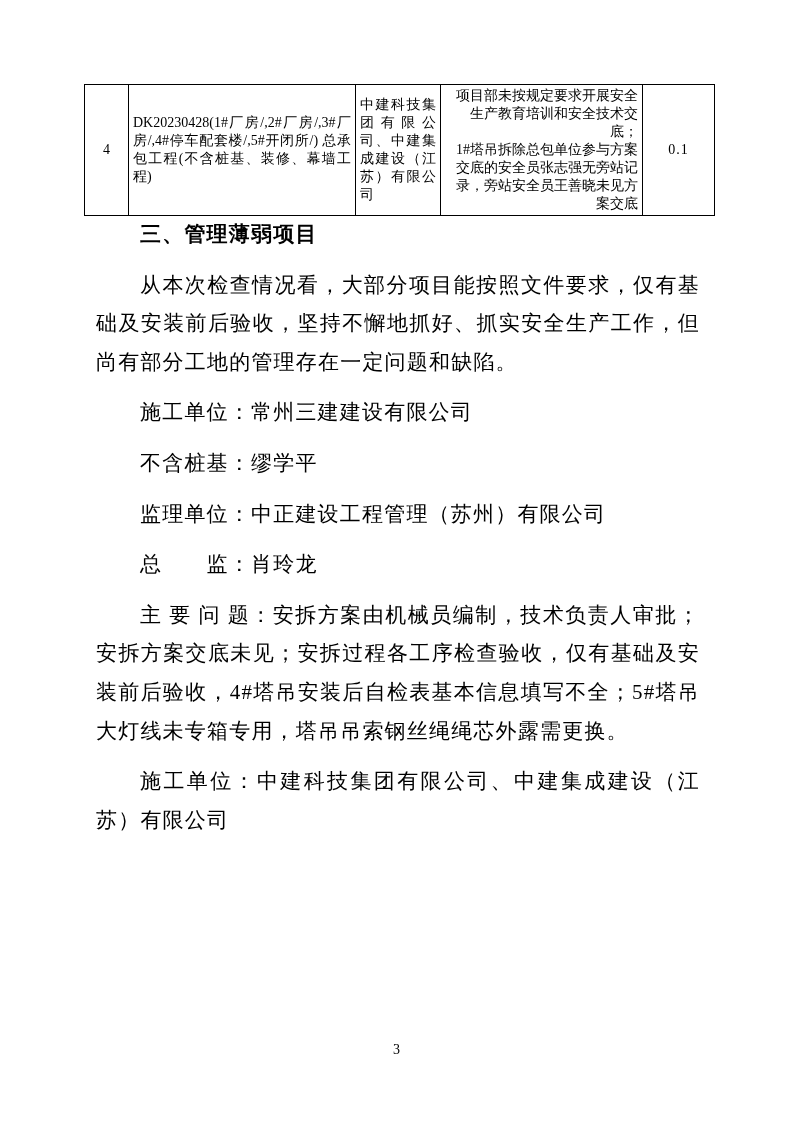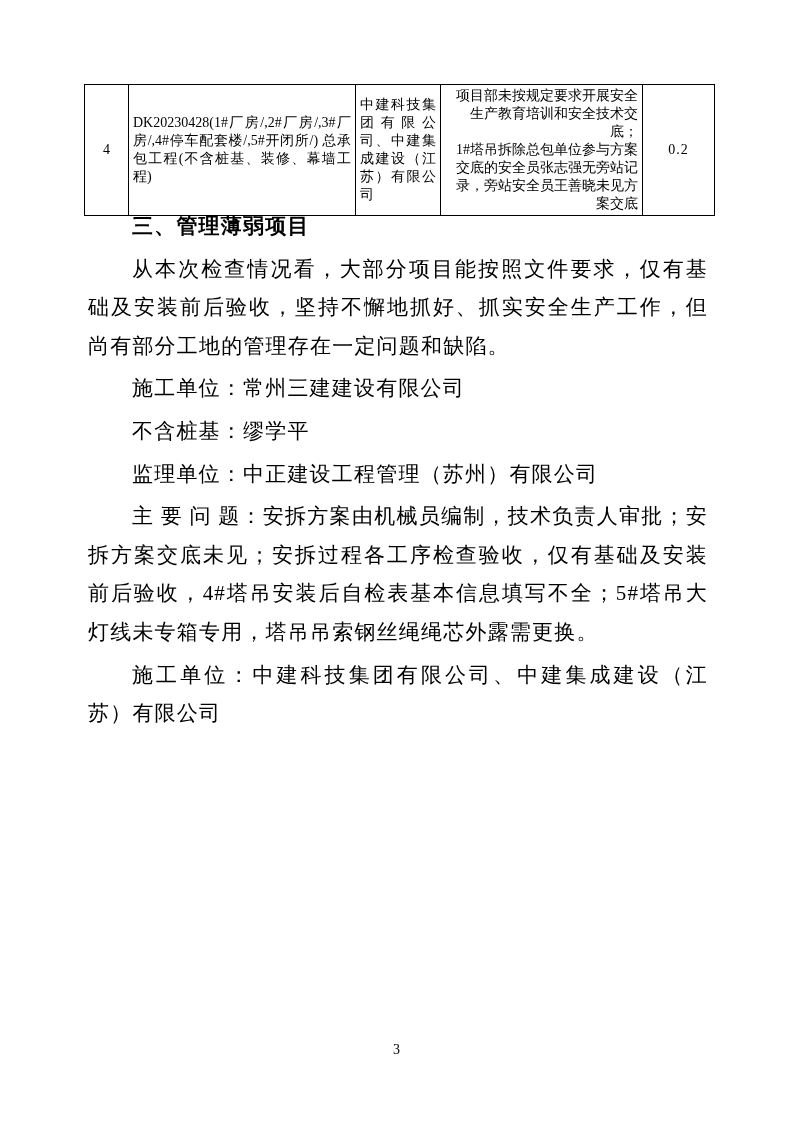--- a/index.html
+++ b/index.html
@@ -43,21 +43,21 @@
     position: absolute;
     left: 84px;
     top: 203px;
     width: 628px;
     font-size: 21px;
     line-height: 38.6px;
     letter-spacing: 1.2px;
   }
   .body-block p,
   .body-block h3 {
-    margin: 4px;
+    margin: 12px;
     padding: 0;
     font-size: 21px;
     font-weight: normal;
     text-indent: 44px;
     text-align: justify;
   }
   .heading {
     font-family: "Liberation Sans", "DejaVu Sans", sans-serif;
     font-weight: bold !important;
     text-align: left !important;
@@ -88,30 +88,31 @@
     </colgroup>
     <tbody>
       <tr>
         <td class="c-seq">4</td>
         <td class="c-project">DK20230428(1#厂房/,2#厂房/,3#厂房/,4#停车配套楼/,5#开闭所/) 总承包工程(不含桩基、装修、幕墙工程)</td>
         <td class="c-contractor">中建科技集团有限公司、中建集成建设（江苏）有限公司</td>
         <td class="c-issues">
           <div>项目部未按规定要求开展安全生产教育培训和安全技术交底；</div>
           <div>1#塔吊拆除总包单位参与方案交底的安全员张志强无旁站记录，旁站安全员王善晓未见方案交底</div>
         </td>
-        <td class="c-score">0.2</td>
+        <td class="c-score">0.1</td>
       </tr>
     </tbody>
   </table>
 
   <div class="body-block">
     <h3 class="heading">三、管理薄弱项目</h3>
     <p>从本次检查情况看，大部分项目能按照文件要求，仅有基础及安装前后验收，坚持不懈地抓好、抓实安全生产工作，但尚有部分工地的管理存在一定问题和缺陷。</p>
     <p>施工单位：常州三建建设有限公司</p>
     <p>不含桩基：缪学平</p>
     <p>监理单位：中正建设工程管理（苏州）有限公司</p>
+    <p>总　　监：肖玲龙</p>
     <p>主 要 问 题：安拆方案由机械员编制，技术负责人审批；安拆方案交底未见；安拆过程各工序检查验收，仅有基础及安装前后验收，4#塔吊安装后自检表基本信息填写不全；5#塔吊大灯线未专箱专用，塔吊吊索钢丝绳绳芯外露需更换。</p>
     <p>施工单位：中建科技集团有限公司、中建集成建设（江苏）有限公司</p>
   </div>
 
   <div class="page-number">3</div>
 
 </div>
 
 </body></html>

